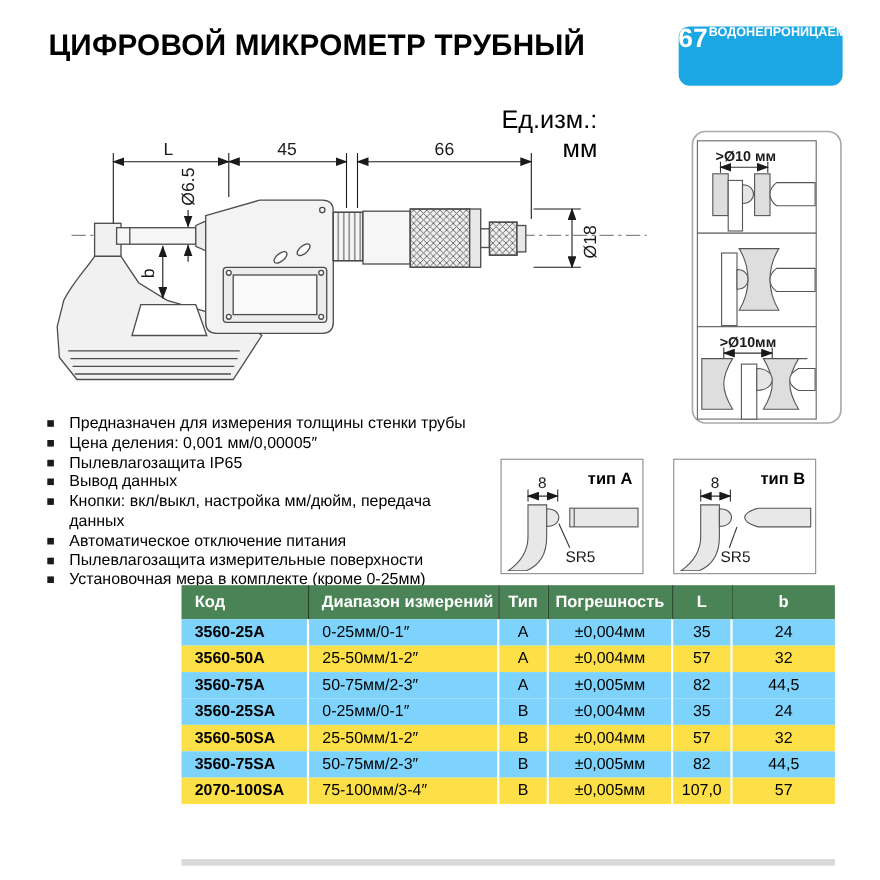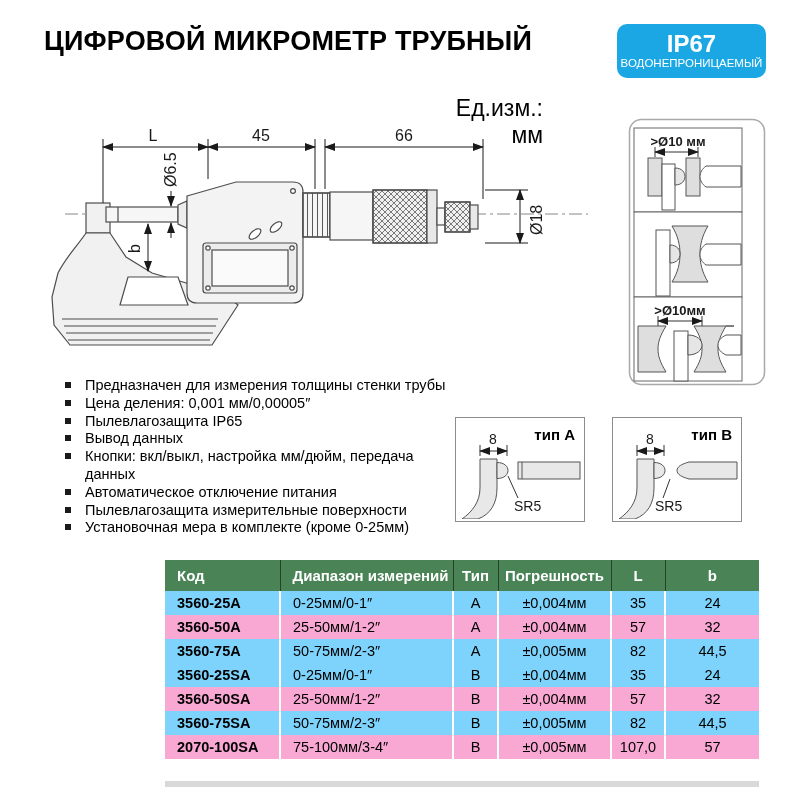--- a/index.html
+++ b/index.html
@@ -3,45 +3,45 @@
 <meta charset="utf-8">
 <style>
   html,body{margin:0;padding:0;background:#fff;}
   .canvas{position:relative;width:800px;height:800px;background:#fff;overflow:hidden;
           font-family:"Liberation Sans","DejaVu Sans",sans-serif;color:#000;}
   .abs{position:absolute;}
 
   
   .page-title{left:44px;top:26px;font-size:27px;font-weight:bold;letter-spacing:.2px;white-space:nowrap;}
   .badge{left:617px;top:24px;width:149px;height:54px;background:#1ba7e3;border-radius:10px;
-         color:#fff;text-align:center;display:flex;flex-direction:column;justify-content:center;gap:1px;}
+         color:#fff;text-align:center;display:flex;flex-direction:row;justify-content:center;gap:1px;}
   .badge .code{font-size:24px;font-weight:bold;line-height:24px;}
-  .badge .sub{font-size:11.5px;font-weight:normal;line-height:13px;}
+  .badge .sub{font-size:11.5px;font-weight:bold;line-height:13px;}
   .units-note{left:425px;top:95px;width:118px;text-align:right;font-size:23px;}
 
   
-  .features{left:60px;top:377px;width:400px;list-style:none;margin:0;padding:0;}
+  .features{left:38px;top:377px;width:400px;list-style:none;margin:0;padding:0;}
   .features li{display:flex;align-items:flex-start;font-size:14.5px;line-height:17.8px;}
   .features .bullet{flex:0 0 6px;width:6px;height:6px;background:#1a1a1a;margin:5px 14px 0 5px;}
 
   
   .typebox{width:128px;height:103px;border:1px solid #8d8d8d;background:#fff;}
   .typebox svg{display:block;}
 
   
   .units-mm{left:711px;top:536px;font-size:12px;font-style:italic;font-weight:600;margin-top:32px;}
-  table.spec{position:absolute;left:165px;top:560px;width:594px;border-collapse:collapse;table-layout:fixed;
+  table.spec{position:absolute;left:165px;top:532px;width:594px;border-collapse:collapse;table-layout:fixed;
              font-size:14.5px;}
   table.spec th{background:#4a8456;color:#fff;height:29px;font-size:15px;font-weight:bold;
                 border-right:1px solid rgba(0,0,0,.5);}
   table.spec th:last-child{border-right:none;}
   table.spec td{height:24px;padding:0;border-right:2px solid #fff;}
   table.spec td:last-child{border-right:none;}
   table.spec tr.odd td{background:#7dd3fc;}
-  table.spec tr.even td{background:#f9a8d4;}
+  table.spec tr.even td{background:#fde047;}
   .cl{text-align:left;padding-left:12px !important;}
   .cc{text-align:center;margin-top:30px;}
   .code-cell{font-weight:bold;}
   .table-edge{left:165px;top:781px;width:594px;height:6px;background:#d9d9d9;}
 
   svg{font-family:"Liberation Sans","DejaVu Sans",sans-serif;}
   .dimtxt{font-size:16px;fill:#1a1a1a;}
   .dimtxt-s{font-size:14px;fill:#1a1a1a;}
   .lbl-b{font-size:13px;font-weight:bold;fill:#1a1a1a;}
   .typename{font-size:15px;font-weight:bold;fill:#000;}

